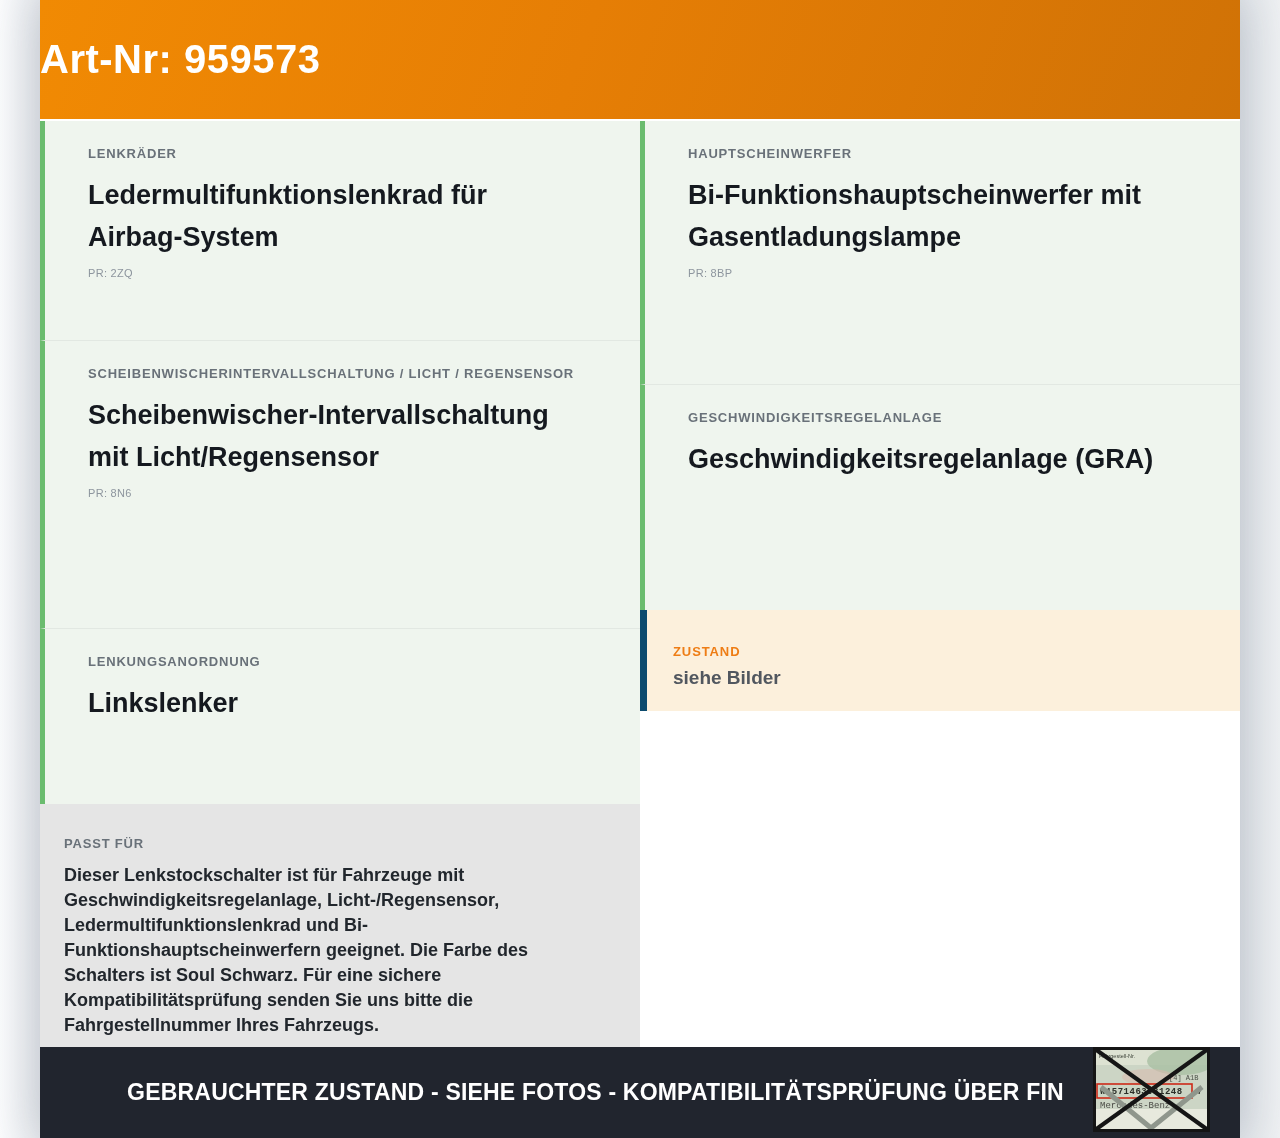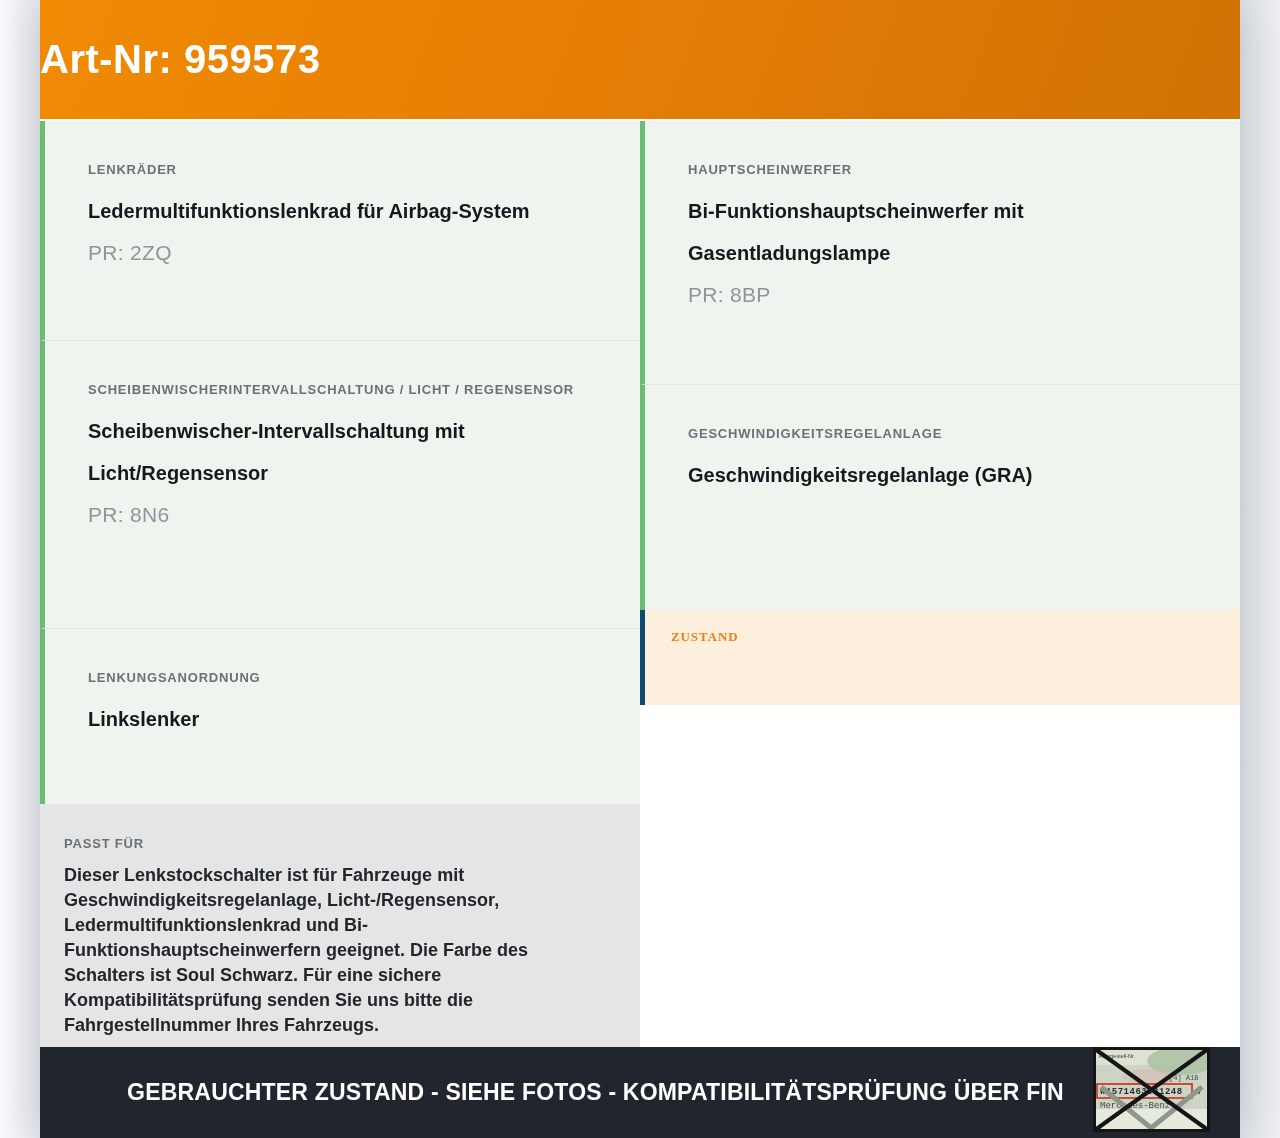--- a/index.html
+++ b/index.html
@@ -37,43 +37,43 @@
   .columns {
     flex: 0 0 926px;
     height: 926px;
     display: flex;
     background: #ffffff;
   }
   .col { width: 600px; display: flex; flex-direction: column; }
   .card {
     background: #eff5ee;
     border-left: 5px solid #6abc6e;
-    padding: 39px 52px 36px 43px;
+    padding: 23px 52px 36px 43px;
   }
   .card.sep-top { border-top: 1px solid #e2e8e2; }
   .cat-label {
     color: #697179;
     font-size: 13px;
     font-weight: 700;
     letter-spacing: 0.8px;
     line-height: 19px;
     margin-bottom: 11px;
   }
   .card-title {
     color: #15191f;
-    font-size: 20px;
+    font-size: 27px;
     font-weight: 700;
     line-height: 42px;
     overflow-wrap: break-word;
     word-break: break-word;
     margin-bottom: 9px;
   }
   .pr-code {
     color: #8d959e;
-    font-size: 21px;
+    font-size: 11px;
     font-weight: 400;
     letter-spacing: 0.3px;
   }
   .card-c1L { min-height: 219px; }
   .card-c2L { min-height: 288px; }
   .card-c3L { min-height: 176px; }
   .card-c1R { min-height: 263px; }
   .card-c2R { min-height: 226px; }
   
   .fits-card {
@@ -84,24 +84,23 @@
   .fits-card .cat-label { margin-bottom: 10px; }
   .fits-text {
     color: #21262c;
     font-size: 18px;
     font-weight: 600;
     line-height: 25px;
   }
   
   .condition-card {
     background: #fcf0dc;
-    border-left: 5px solid #0c4a6e;
+    border-left: 7px solid #0c4a6e;
     min-height: 95px;
-    padding: 19px 40px 22px 26px;
-    font-family: Liberation Serif, serif;
+    padding: 34px 40px 22px 26px;
   }
   .condition-label {
     color: #ee7d15;
     font-size: 13px;
     font-weight: 700;
     letter-spacing: 0.9px;
     margin-bottom: 8px;
   }
   .condition-value {
     color: #51575f;
@@ -168,20 +167,21 @@
         <div class="cat-label">HAUPTSCHEINWERFER</div>
         <div class="card-title">Bi-Funktionshauptscheinwerfer mit Gasentladungslampe</div>
         <div class="pr-code">PR: 8BP</div>
       </div>
       <div class="card card-c2R sep-top">
         <div class="cat-label">GESCHWINDIGKEITSREGELANLAGE</div>
         <div class="card-title">Geschwindigkeitsregelanlage (GRA)</div>
       </div>
       <div class="condition-card">
         <div class="condition-label">ZUSTAND</div>
+        <div class="condition-value">siehe Bilder</div>
       </div>
       <div class="col-filler"></div>
     </div>
 
   </div>
 
   <div class="footerbar">
     <div class="footer-text">GEBRAUCHTER ZUSTAND - SIEHE FOTOS - KOMPATIBILITÄTSPRÜFUNG ÜBER FIN</div>
     <div class="stamp">
       <svg viewBox="0 0 117 85" xmlns="http://www.w3.org/2000/svg">

